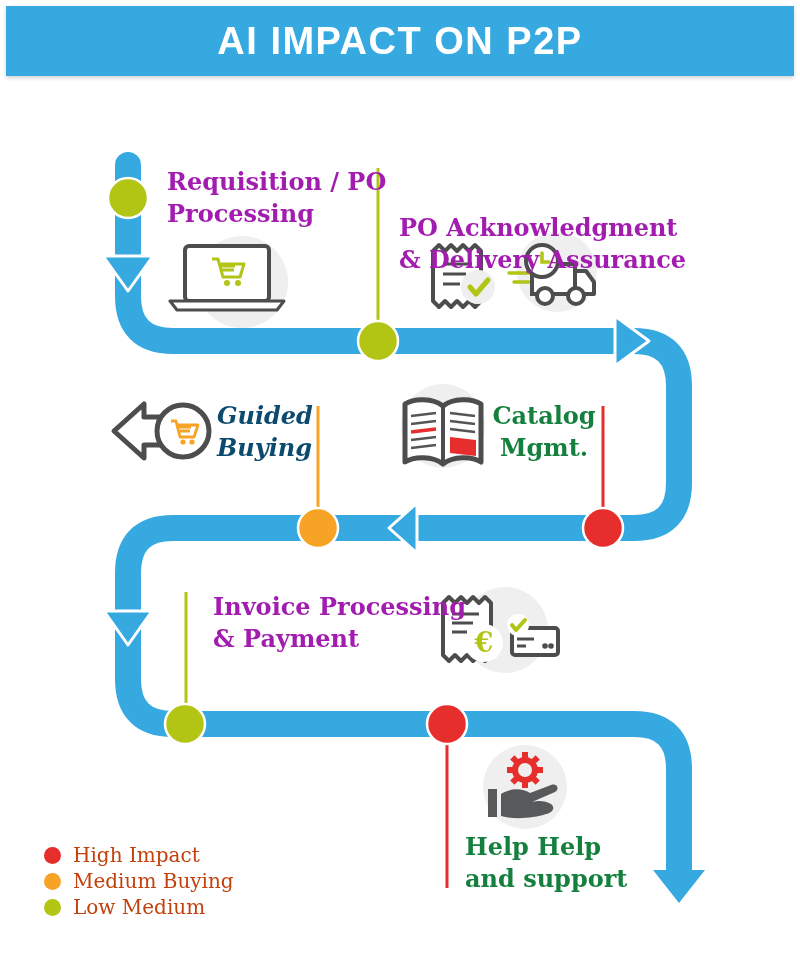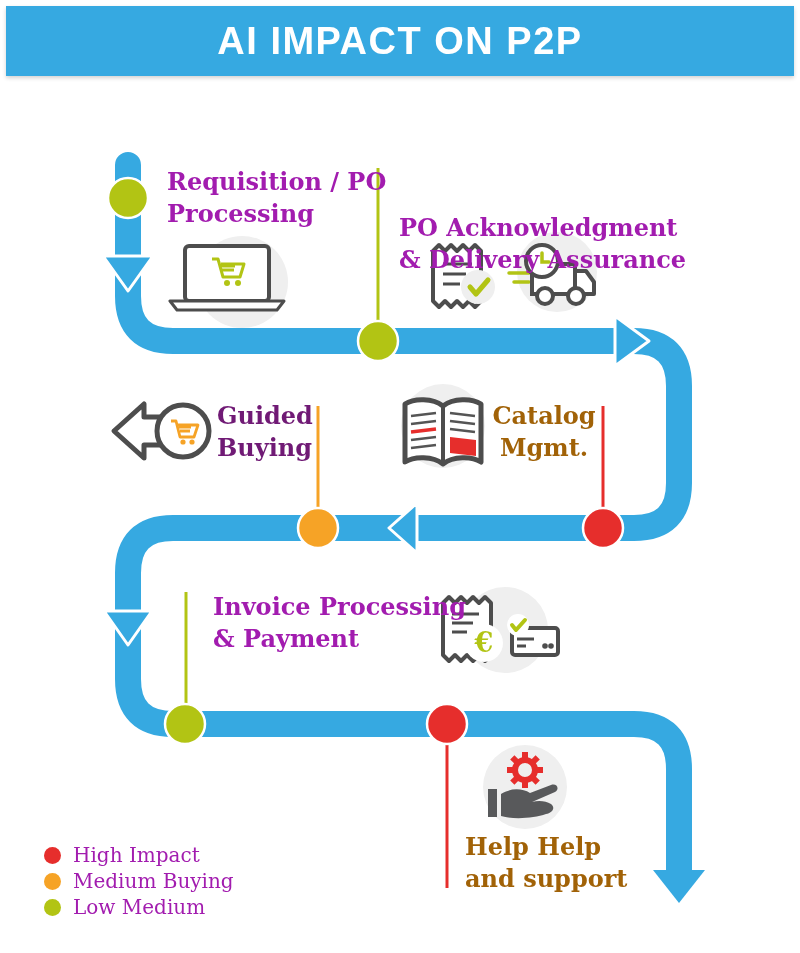--- a/index.html
+++ b/index.html
@@ -10,31 +10,31 @@
           display:flex;align-items:center;justify-content:center;
           box-shadow:0 2px 4px rgba(0,0,0,.18);}
   .header h1{margin:0;color:#ffffff;font-family:"Liberation Sans","DejaVu Sans",sans-serif;
              font-size:38px;font-weight:800;letter-spacing:1.5px;}
   
   .layer{position:absolute;left:0;top:0;}
   
   .stage-label{position:absolute;font-weight:700;font-size:24px;line-height:1.32;
                white-space:pre-line;}
   .impact-low{color:#a21caf;}
-  .impact-medium{color:#701a75;}
-  .impact-high{color:#a16207;}
+  .impact-medium{color:#0c4a6e;font-style:italic;}
+  .impact-high{color:#15803d;}
   .centered{text-align:center;}
   
   .legend{position:absolute;left:44px;top:842px;}
   .legend-row{display:flex;align-items:center;height:26px;}
   .legend-dot{width:17px;height:17px;border-radius:50%;margin-right:12px;flex:0 0 auto;}
   .dot-high{background:#E62E2C;}
   .dot-medium{background:#F6A326;}
   .dot-low{background:#B2C414;}
-  .legend-row span.lbl{color:#a21caf;font-size:20px;}
+  .legend-row span.lbl{color:#c2410c;font-size:20px;}
 </style>
 </head>
 <body>
 
 <div class="page">
 
   <div class="header">
     <h1>AI IMPACT ON P2P</h1>
   </div>
 

